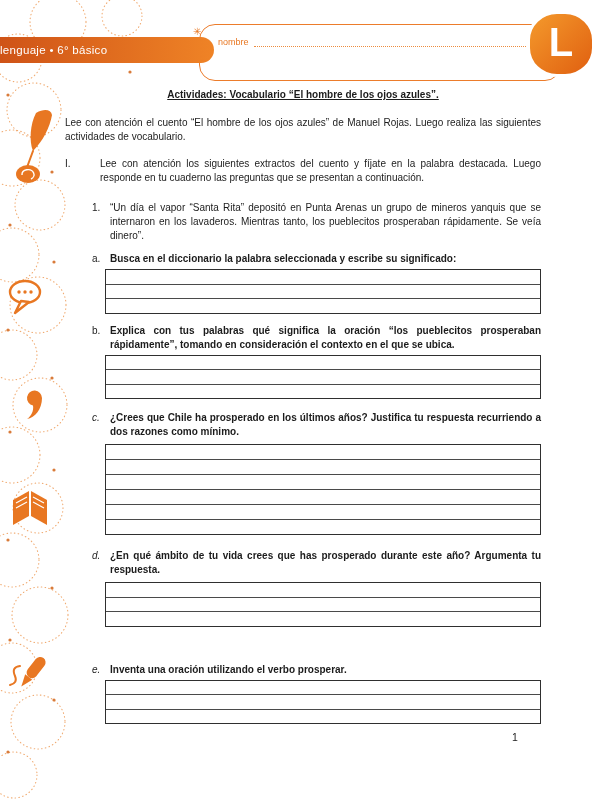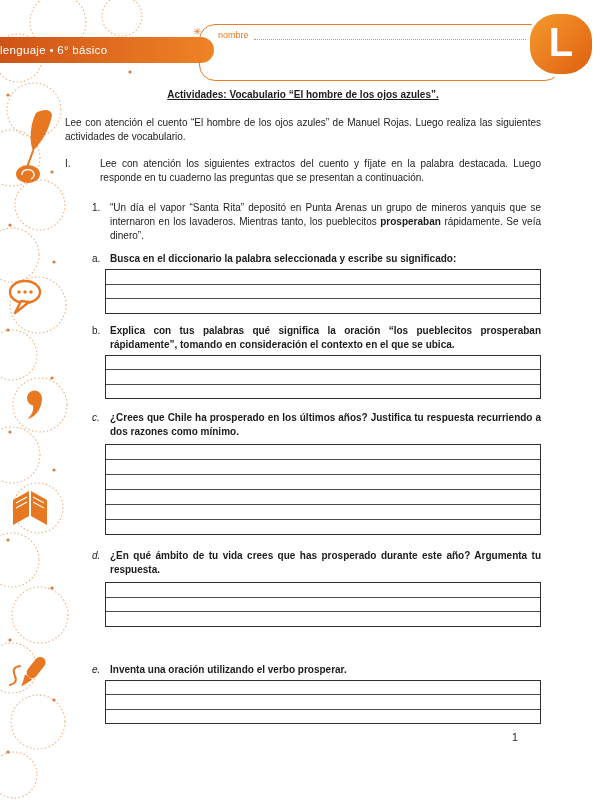--- a/index.html
+++ b/index.html
@@ -14,21 +14,21 @@
   .banner{
     position:absolute;left:0;top:37px;width:214px;height:26px;box-sizing:border-box;
     background:linear-gradient(90deg,#cf5317,#ef8326);
     border-radius:0 14px 14px 0;
     display:flex;align-items:center;justify-content:flex-start;
     padding-right:16px;color:#fff;font-size:11.5px;letter-spacing:.3px;z-index:2;
   }
   .name-box{
     position:absolute;left:199px;top:24px;width:362px;height:57px;box-sizing:border-box;
     background:#fff;border:1.5px solid #ec7c2b;border-radius:16px;z-index:1;
-    padding:5px 14px 8px 18px;display:flex;flex-direction:column;justify-content:space-between;
+    padding:12px 14px 8px 18px;display:flex;flex-direction:column;justify-content:space-between;
   }
   .fline{display:flex;align-items:flex-end;color:#e87722;font-size:9px;gap:5px;}
   .dotfill{flex:1;border-bottom:1.5px dotted #ec8c3f;height:9px;}
   .dotshort{width:70px;border-bottom:1.5px dotted #ec8c3f;height:9px;}
   .sparkle{position:absolute;left:193px;top:26px;color:#e87722;font-size:10px;z-index:3;}
   .logo{
     position:absolute;left:527px;top:11px;width:68px;height:66px;box-sizing:border-box;
     background:linear-gradient(135deg,#f49a2c,#e05f10);
     border:3px solid #fff;border-radius:44%;
     display:flex;align-items:center;justify-content:center;z-index:3;
@@ -37,21 +37,21 @@
   
   .content{position:absolute;left:65px;top:88px;width:476px;z-index:1;font-size:10px;line-height:1.4;}
   .doc-title{font-weight:bold;text-align:center;margin:0 0 14px 0;text-decoration:underline;}
   .intro{font-weight:normal;text-align:justify;margin:0 0 13px 0;}
   .section{display:flex;margin-bottom:16px;}
   .sec-label{width:35px;flex-shrink:0;}
   .jtext{flex:1;text-align:justify;}
   .sub{margin-left:27px;display:flex;}
   .sub-label{width:18px;flex-shrink:0;}
   .it{font-style:italic;}
-  .b{font-weight:bold;}
+  .b{font-weight:normal;}
   .excerpt{margin-bottom:9px;}
   .q-body{flex:1;min-width:0;}
   .q-text{text-align:justify;margin:0 0 3px 0;font-weight:bold;}
   .ans-box{border:1.5px solid #2f2f2f;margin-left:-5px;margin-top:2px;background:#fff;}
   .ans-row{height:13.5px;}
   .ans-row + .ans-row{border-top:1px solid #4a4a4a;}
   .q-a{margin-bottom:10px;}
   .q-b{margin-bottom:12px;}
   .q-c{margin-bottom:14px;}
   .q-c .ans-box{margin-top:5px;}

